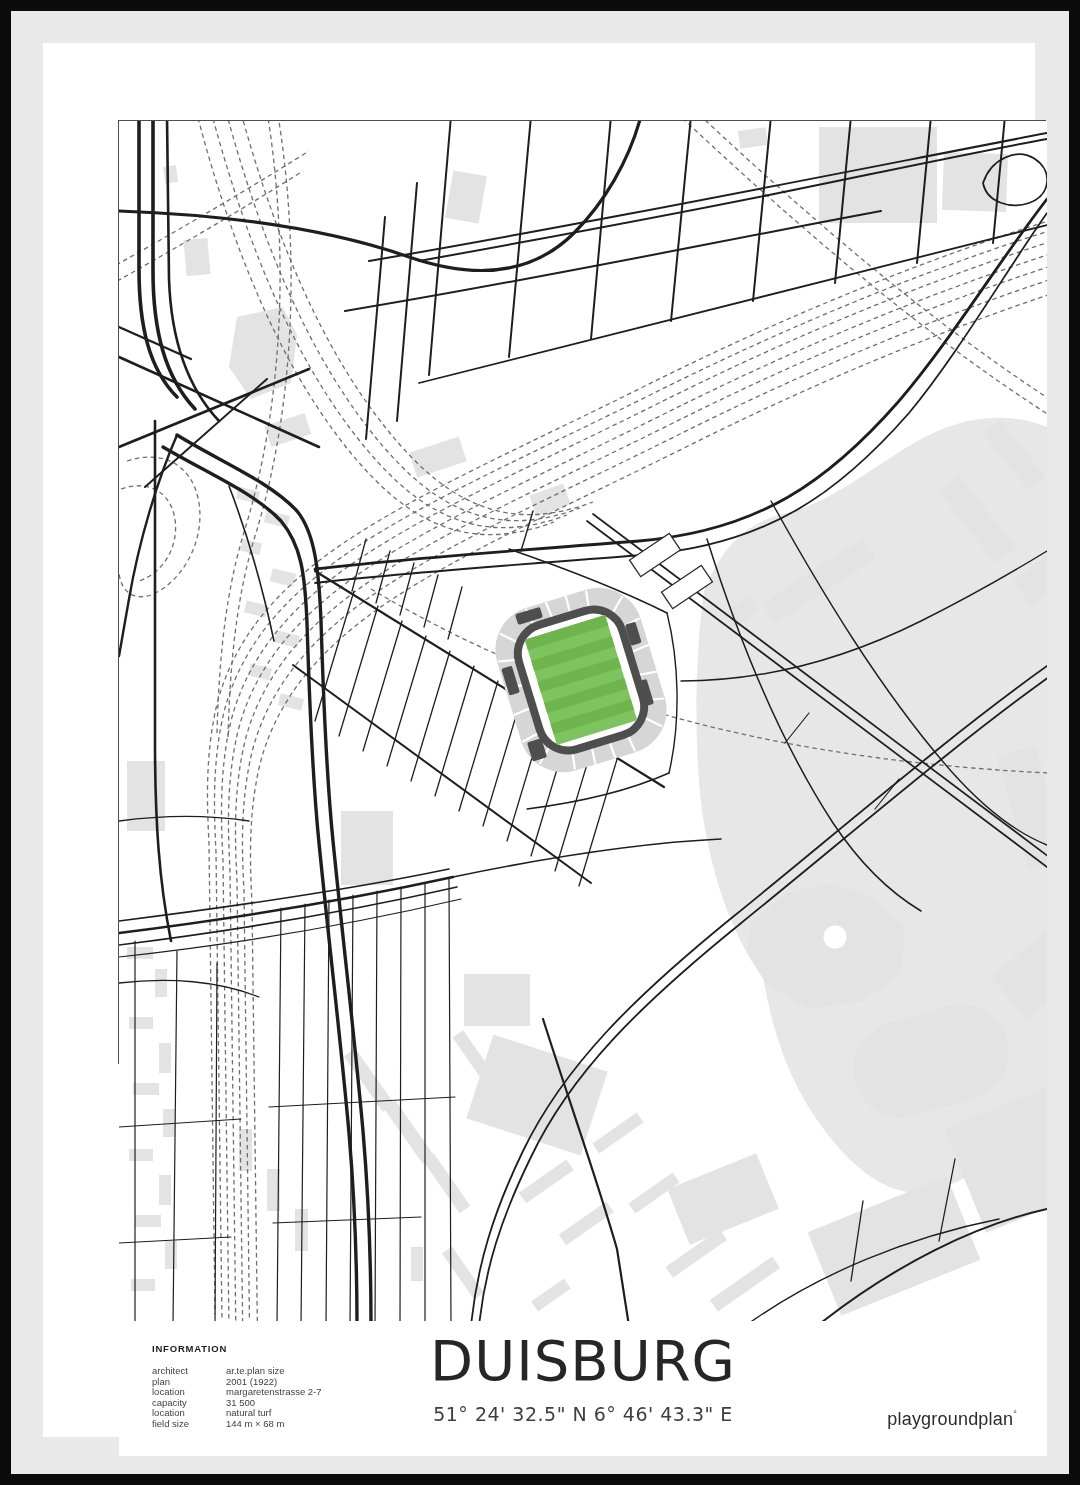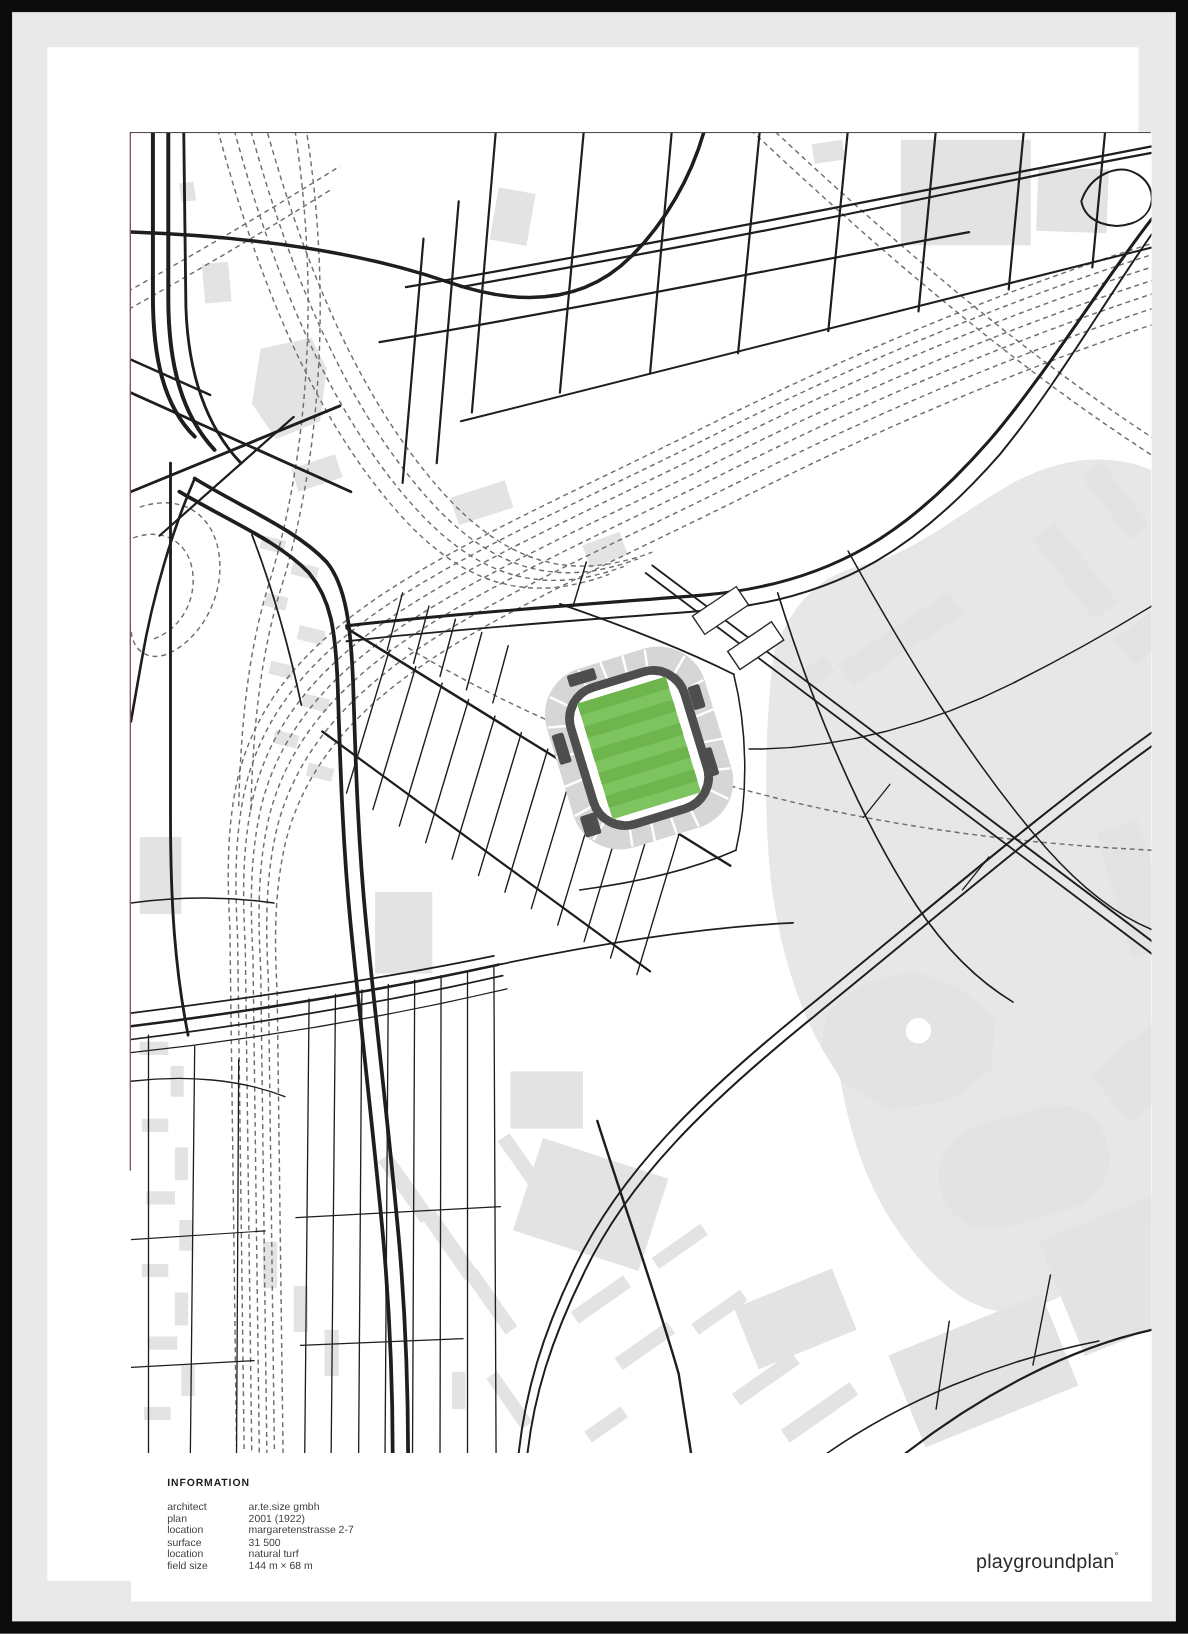--- a/index.html
+++ b/index.html
@@ -6,21 +6,21 @@
     --frame:#0b0b0b; --mat:#e9e9e9; --paper:#ffffff; --border:#4d4d4d;
     --road:#1e1e1e; --railway:#6e6e6e; --building:#e3e3e3; --park:#e7e7e7;
     --stadium-ring:#d6d6d6; --stadium-dark:#4e4e4e;
     --pitch-light:#7dc35f; --pitch-dark:#6eb54e;
     --title-color:#262626; --text-color:#3c3c3c;
   }
   *{margin:0;padding:0;box-sizing:border-box}
   body{width:1080px;height:1485px;background:var(--frame);font-family:"Liberation Sans",sans-serif;position:relative;overflow:hidden}
   .frame{position:absolute;inset:0;border:11px solid var(--frame);background:var(--mat)}
   .paper{position:absolute;left:32px;top:32px;right:34px;bottom:37px;background:var(--paper)}
-  .content{position:absolute;left:75px;top:77px;width:928px;height:944px;background:#ec4899;border:1px solid var(--border)}
+  .content{position:absolute;left:75px;top:77px;width:928px;height:944px;background:#0369a1;border:1px solid var(--border)}
   .map-wrap{position:absolute;left:0;top:0;width:928px;height:1200px;overflow:hidden;background:#fff}
   .map-wrap svg{display:block}
   .bld{fill:var(--building);stroke:none}
   .park{fill:var(--park);stroke:none}
   .outl{fill:#ffffff;stroke:#2a2a2a;stroke-width:1.3}
   .rail{stroke:var(--railway);fill:none;stroke-width:1.3;stroke-dasharray:4.5 3.5}
   .rd{stroke:var(--road);fill:none;stroke-linecap:round;stroke-linejoin:round}
   .tick{stroke:#ffffff;stroke-width:2.2;stroke-linecap:butt}
   .footer{position:absolute;left:0;top:1200px;width:928px;height:135px;background:#fff}
   .info{position:absolute;left:33px;top:22px;color:var(--text-color)}
@@ -296,44 +296,48 @@
             </g>
           </g>
         </svg>
       </div>
 
       <div class="footer">
         <div class="info">
           <div class="info-heading">INFORMATION</div>
           <div class="info-rows" id="info-rows">
   <div class="info-row">
-    <span class="info-label">architect</span><span class="info-value">ar.te.size gmbh</span>
+    <span class="info-label">architect</span><span class="info-value">ar.te.plan size</span>
   </div>
 
   <div class="info-row">
     <span class="info-label">plan</span><span class="info-value">2001 (1922)</span>
   </div>
 
   <div class="info-row">
     <span class="info-label">location</span><span class="info-value">margaretenstrasse 2-7</span>
   </div>
 
   <div class="info-row">
-    <span class="info-label">surface</span><span class="info-value">31 500</span>
+    <span class="info-label">capacity</span><span class="info-value">31 500</span>
   </div>
 
   <div class="info-row">
     <span class="info-label">location</span><span class="info-value">natural turf</span>
   </div>
 
   <div class="info-row">
     <span class="info-label">field size</span><span class="info-value">144 m × 68 m</span>
   </div>
 </div>
         </div>
 
+        <div class="title-block">
+          <div class="poster-title">DUISBURG</div>
+          <div class="poster-coords">51° 24' 32.5" N 6° 46' 43.3" E</div>
+        </div>
 
         <div class="brand"><span>playgroundplan</span><sup>°</sup></div>
       </div>
 
     </div>
   </div>
 </div>
 
 </body></html>

